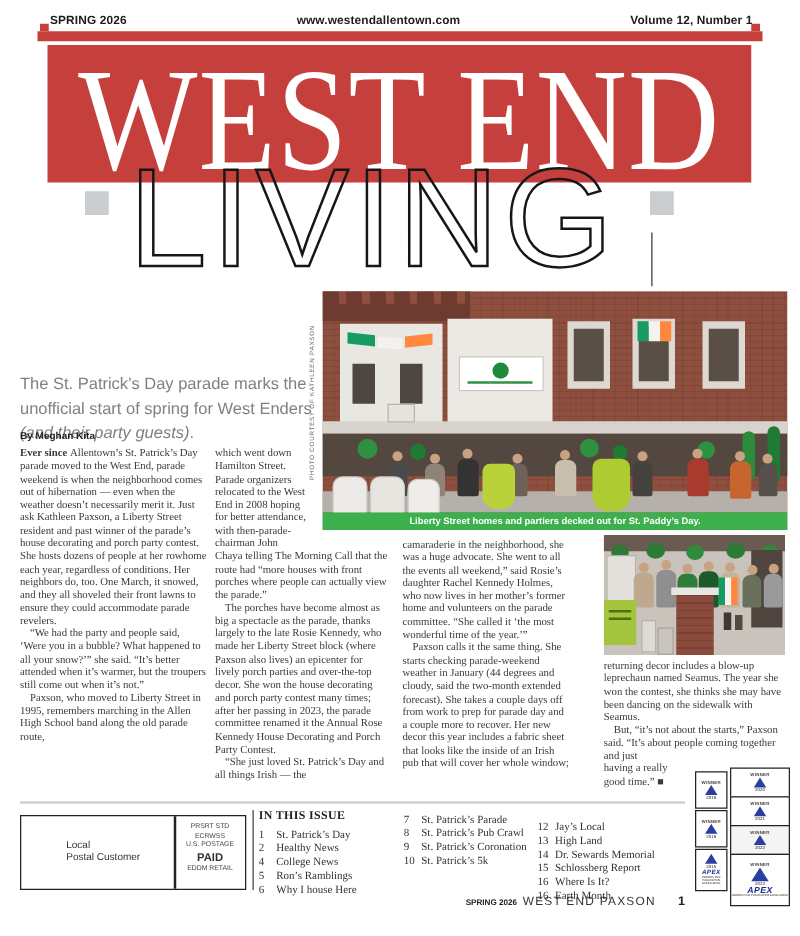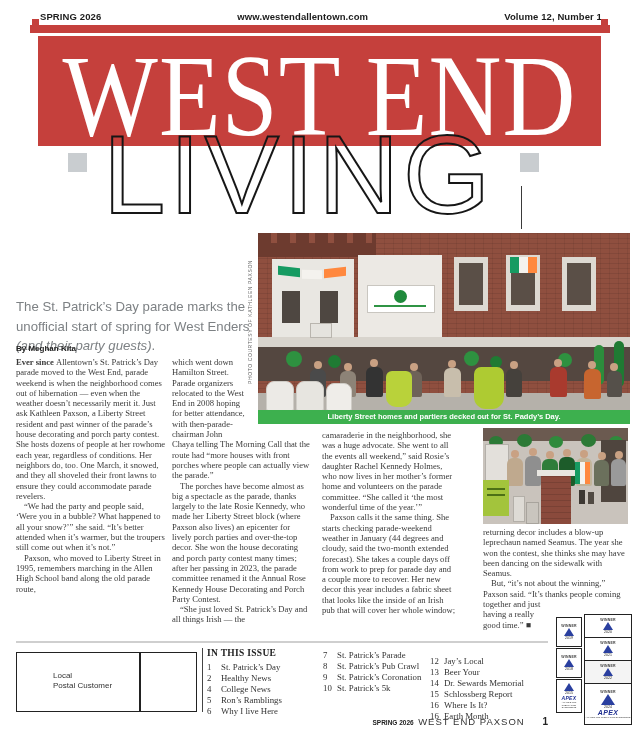--- a/index.html
+++ b/index.html
@@ -240,32 +240,39 @@
     <p class="ind">“She just loved St. Patrick’s Day and all things Irish — the</p>
   </div>
 
   <div class="col" style="left:322px;top:430px;width:134px;">
     <p>camaraderie in the neighborhood, she was a huge advocate. She went to all the events all weekend,” said Rosie’s daughter Rachel Kennedy Holmes, who now lives in her mother’s former home and volunteers on the parade committee. “She called it ‘the most wonderful time of the year.’”</p>
     <p class="ind">Paxson calls it the same thing. She starts checking parade-weekend weather in January (44 degrees and cloudy, said the two-month extended forecast). She takes a couple days off from work to prep for parade day and a couple more to recover. Her new decor this year includes a fabric sheet that looks like the inside of an Irish pub that will cover her whole window;</p>
   </div>
 
   <div class="col" style="left:483px;top:527px;width:145px;">
     <p>returning decor includes a blow-up leprechaun named Seamus. The year she won the contest, she thinks she may have been dancing on the sidewalk with Seamus.</p>
-    <p class="ind">But, “it’s not about the winning,” Paxson said. “It’s thanks people coming together and just</p>
+    <p class="ind">But, “it’s not about the starts,” Paxson said. “It’s about people coming together and just</p>
     <p style="width:70px;">having a really good time.” ■</p>
   </div>
 
   <div class="rule"></div>
 
   <div class="mailbox">
     <div class="addr">
       <div>Local</div>
       <div>Postal Customer</div>
     </div>
     <div class="maildiv"></div>
+    <div class="postage">
+      <div>PRSRT STD</div>
+      <div>ECRWSS</div>
+      <div>U.S. POSTAGE</div>
+      <div class="paid">PAID</div>
+      <div>EDDM RETAIL</div>
+    </div>
   </div>
 
   <div class="tocrule"></div>
   <div class="tochead">IN THIS ISSUE</div>
 
   <div class="toccol" style="left:207px;top:662px;width:110px;">
     <div class="toc-item">
         <span class="toc-num">1</span>
         <span class="toc-title">St. Patrick’s Day</span>
       </div>
@@ -276,21 +283,21 @@
     <div class="toc-item">
         <span class="toc-num">4</span>
         <span class="toc-title">College News</span>
       </div>
     <div class="toc-item">
         <span class="toc-num">5</span>
         <span class="toc-title">Ron’s Ramblings</span>
       </div>
     <div class="toc-item">
         <span class="toc-num">6</span>
-        <span class="toc-title">Why I live Here</span>
+        <span class="toc-title">Why I house Here</span>
       </div>
   </div>
 
   <div class="toccol" style="left:323px;top:650px;width:102px;">
     <div class="toc-item">
         <span class="toc-num">7</span>
         <span class="toc-title">St. Patrick’s Parade</span>
       </div>
     <div class="toc-item">
         <span class="toc-num">8</span>
@@ -306,21 +313,21 @@
       </div>
   </div>
 
   <div class="toccol" style="left:430px;top:656px;width:118px;">
     <div class="toc-item">
         <span class="toc-num">12</span>
         <span class="toc-title">Jay’s Local</span>
       </div>
     <div class="toc-item">
         <span class="toc-num">13</span>
-        <span class="toc-title">Beer Your</span>
+        <span class="toc-title">High Land</span>
       </div>
     <div class="toc-item">
         <span class="toc-num">14</span>
         <span class="toc-title">Dr. Sewards Memorial</span>
       </div>
     <div class="toc-item">
         <span class="toc-num">15</span>
         <span class="toc-title">Schlossberg Report</span>
       </div>
     <div class="toc-item">

